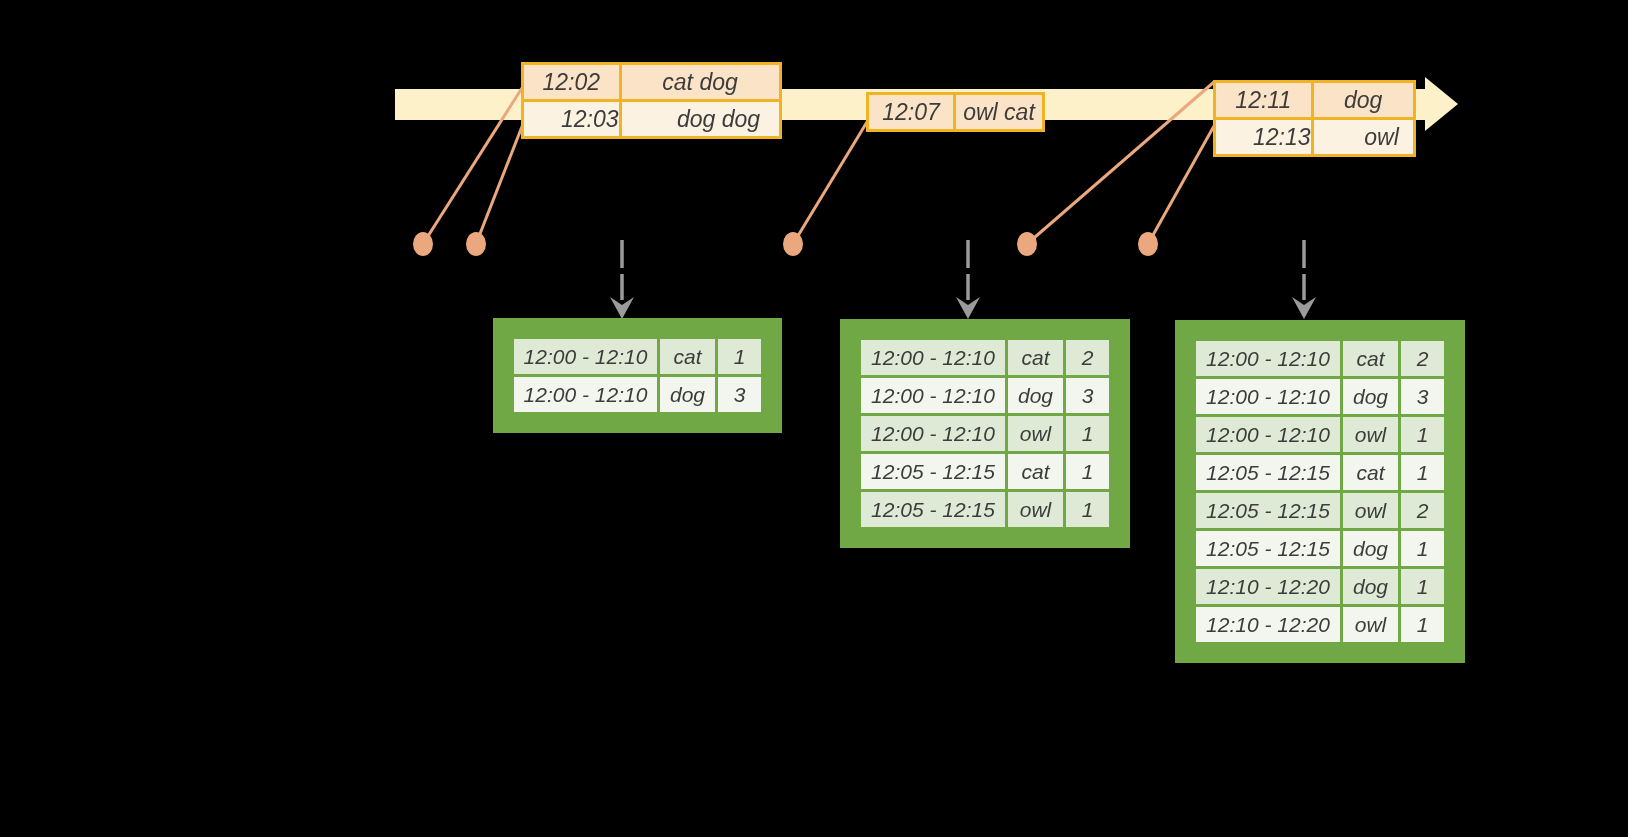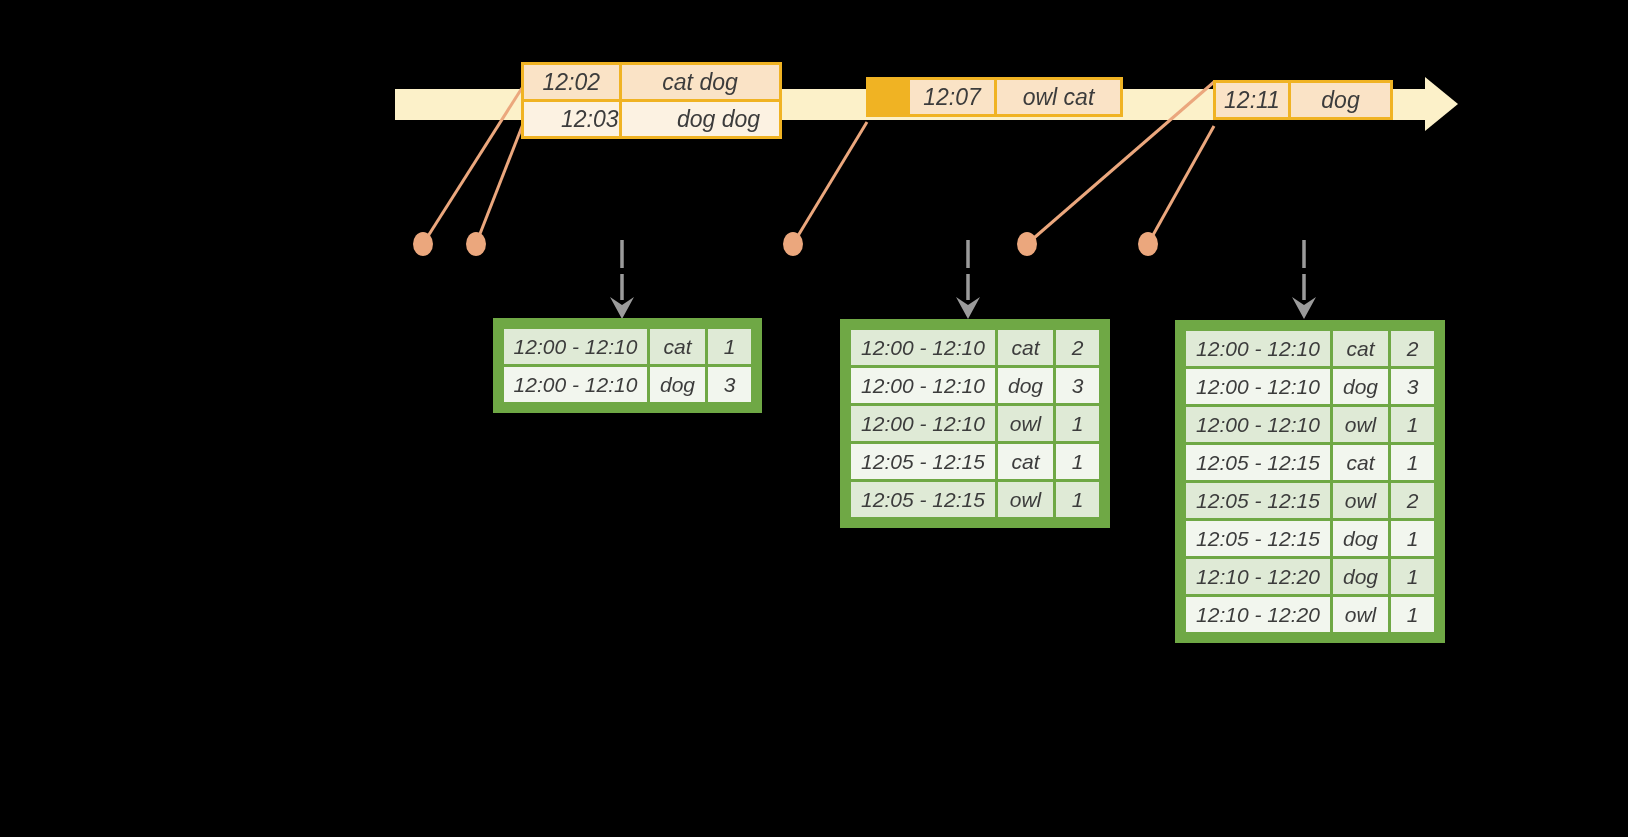--- a/index.html
+++ b/index.html
@@ -42,21 +42,21 @@
     padding:0;
   }
 
   
   .et{background:var(--event-border);}
   .et td{height:34px;font-size:23px;}
   .et tr.odd  td{background:var(--event-row-odd);}
   .et tr.even td{background:var(--event-row-even);padding-left:37px;}
 
   
-  .rt{background:var(--result-border);padding:8px;}
+  .rt{background:var(--result-border);padding:18px;}
   .rt td{height:35px;font-size:21px;}
   .rt tr.odd  td{background:var(--result-row-odd);}
   .rt tr.even td{background:var(--result-row-even);}
 </style>
 </head>
 <body>
 
 <div class="stage">
 
   <svg class="layer" width="1628" height="837" viewBox="0 0 1628 837">
@@ -92,37 +92,41 @@
         <td style="width:157px">cat dog</td>
       </tr>
       <tr class="even">
         <td>12:03</td>
         <td>dog dog</td>
       </tr>
     </tbody>
       </table>
   </div>
 
-  <div class="tbl-wrap et" style="left:866px;top:77px;padding-left:41px;">
+  <div class="tbl-wrap et" style="left:866px;top:92px;">
     <table class="grid">
       <tbody>
           <tr class="odd">
         <td style="width:84px">12:07</td>
-        <td style="width:123px">owl cat</td>
+        <td style="width:86px">owl cat</td>
       </tr>
     </tbody>
       </table>
   </div>
 
   <div class="tbl-wrap et" style="left:1213px;top:80px;">
     <table class="grid">
       <tbody>
           <tr class="odd">
         <td style="width:72px">12:11</td>
         <td style="width:99px">dog</td>
+      </tr>
+      <tr class="even">
+        <td>12:13</td>
+        <td>owl</td>
       </tr>
     </tbody>
       </table>
   </div>
 
   <div class="tbl-wrap rt" style="left:493px;top:318px;">
     <table class="grid">
       <tbody>
           <tr class="odd">
         <td style="width:143px">12:00 - 12:10</td>

